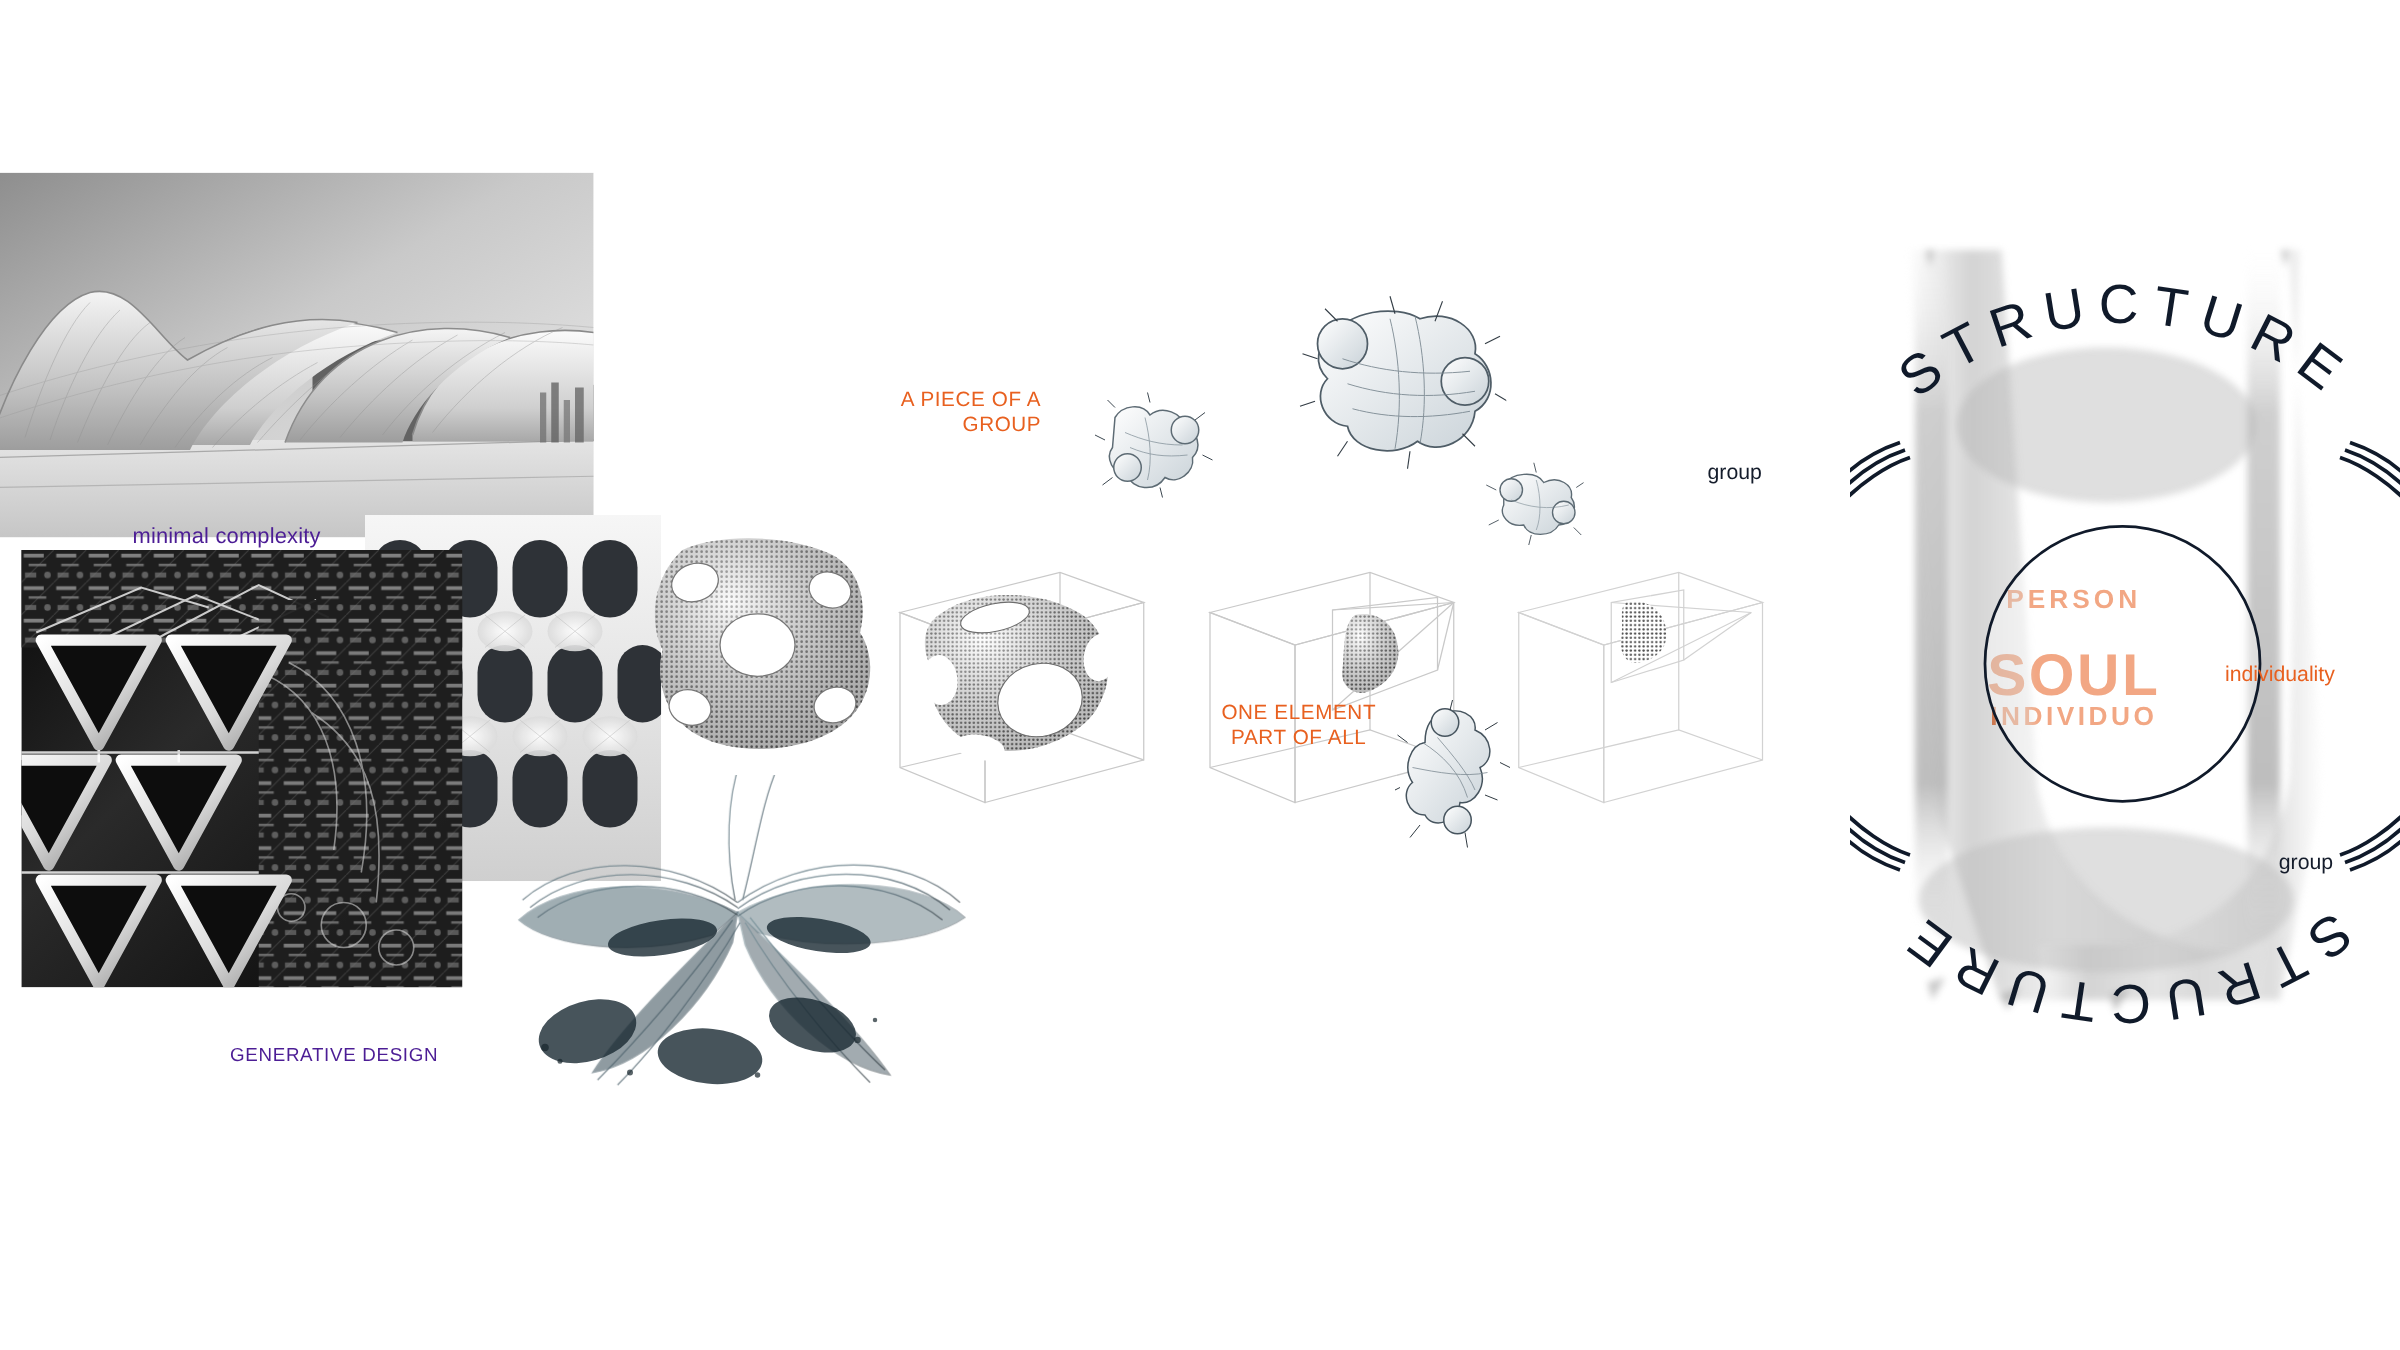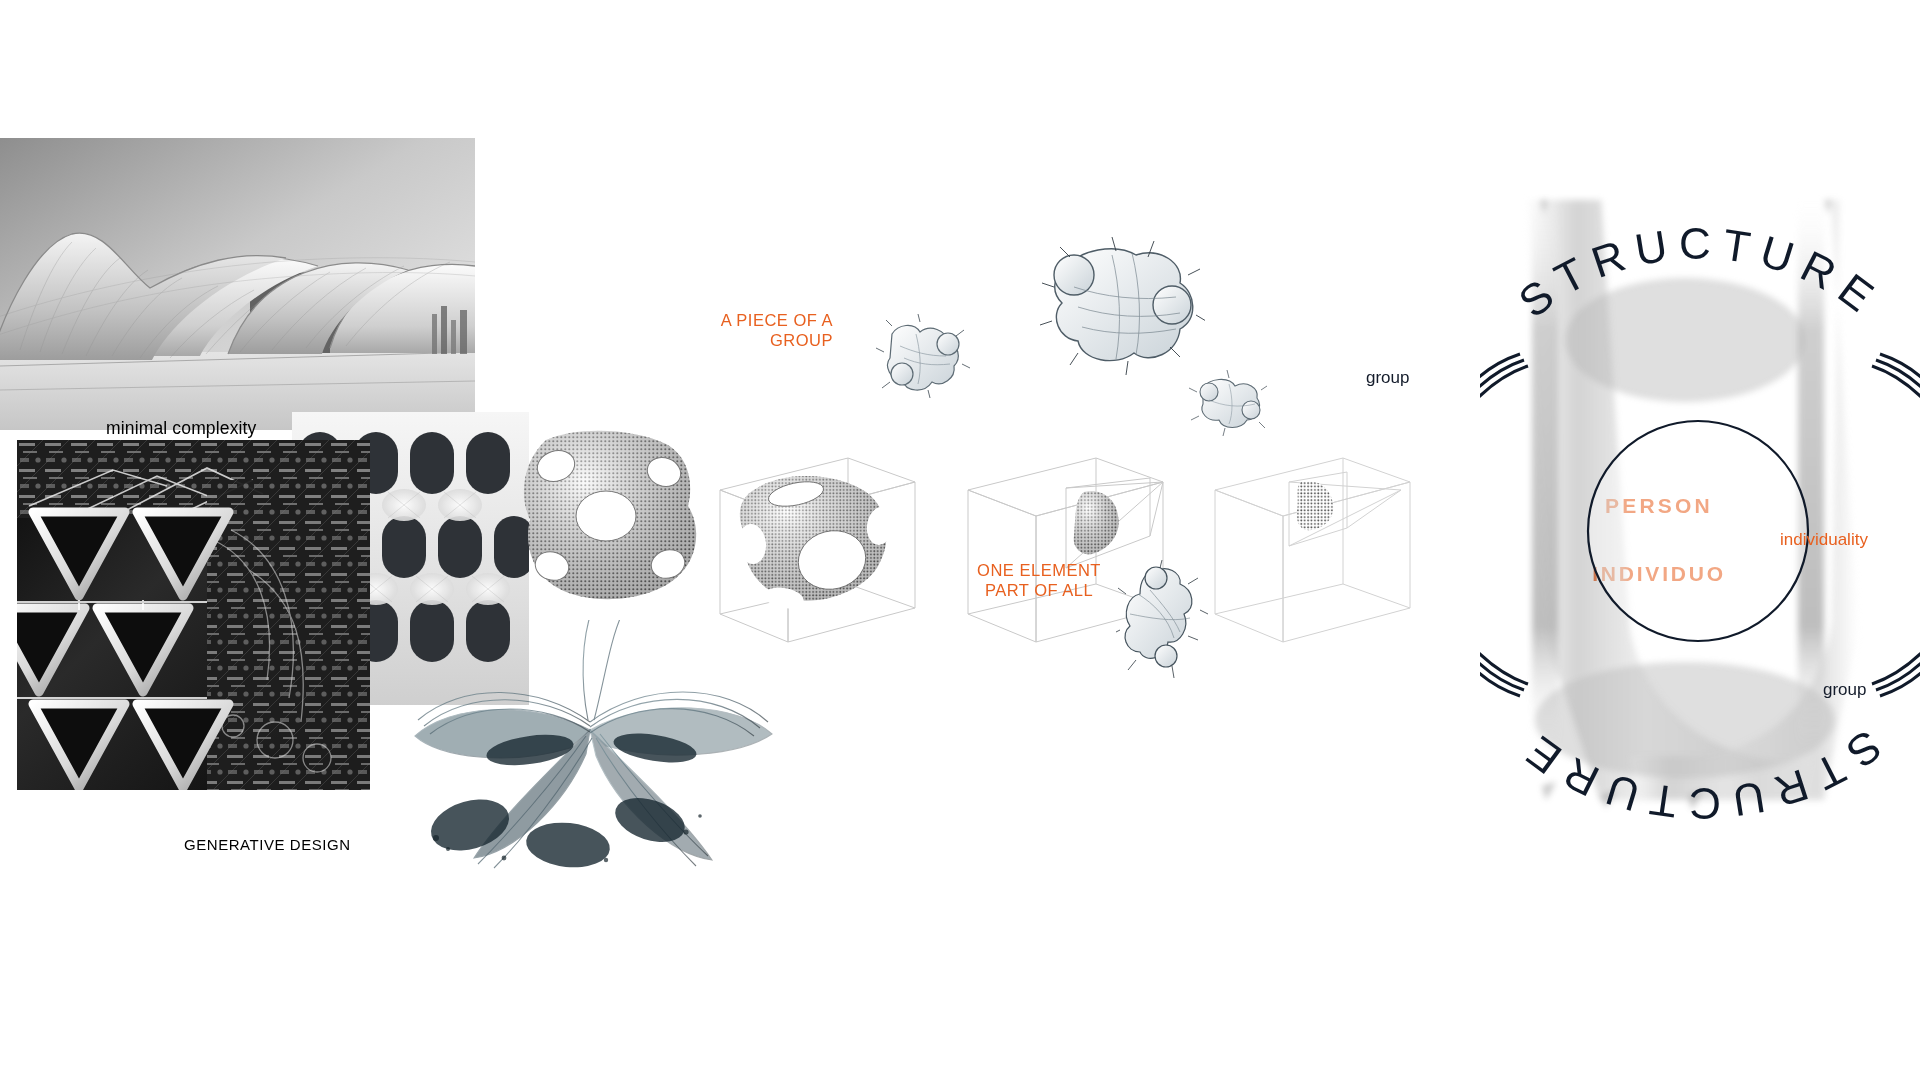--- a/index.html
+++ b/index.html
@@ -18,21 +18,21 @@
 
   
   .photo-tri{position:absolute;left:17px;top:440px;width:353px;height:350px;z-index:5;overflow:hidden;}
   
   .photo-lat{position:absolute;left:292px;top:412px;width:237px;height:293px;z-index:4;overflow:hidden;}
   
   .gyroid-free{position:absolute;left:516px;top:424px;width:188px;height:220px;z-index:4;}
   
   .splatter{position:absolute;left:400px;top:620px;width:380px;height:250px;z-index:6;}
 
-  .cap{position:absolute;color:#000000;z-index:9;white-space:nowrap;text-align:center;}
+  .cap{position:absolute;color:#4c1d95;z-index:9;white-space:nowrap;text-align:center;}
   .cap-min{left:106px;top:418px;font-size:17.5px;letter-spacing:.15px;}
   .cap-gen{left:184px;top:836px;font-size:15px;letter-spacing:.55px;}
 
   
   .ocap{position:absolute;color:#e8601f;text-align:right;line-height:1.22;z-index:9;
         font-size:16.5px;letter-spacing:.5px;}
   .ocap-group{left:713px;top:310px;width:120px;}
   .ocap-elem{left:944px;top:560px;width:190px;text-align:center;}
 
   
@@ -49,21 +49,21 @@
   .cubeC{left:1205px;top:448px;width:215px;height:212px;}
 
   
   .soul{position:absolute;left:1480px;top:200px;width:440px;height:640px;z-index:6;}
   .soul-bg{position:absolute;left:0;top:0;width:440px;height:640px;z-index:1;
            filter:blur(3px);opacity:.55;}
   .soul-svg{position:absolute;left:0;top:0;width:440px;height:640px;z-index:3;}
 
   .soul-text{position:absolute;z-index:5;text-align:center;width:260px;left:1529px;
              color:#e8601f;white-space:nowrap;}
-  .t-person{top:494px;font-size:21px;letter-spacing:3.2px;font-weight:700;}
+  .t-person{top:468px;font-size:21px;letter-spacing:3.2px;font-weight:700;}
   .t-soul{top:515px;font-size:47px;letter-spacing:2px;font-weight:700;line-height:1.05;}
   .t-indiv{top:562px;font-size:21px;letter-spacing:2.8px;font-weight:700;}
 
   .lbl{position:absolute;z-index:9;white-space:nowrap;font-size:17px;}
   .lbl-group-top{left:1366px;top:368px;color:#141c2b;}
   .lbl-group-bot{left:1823px;top:680px;color:#141c2b;}
   .lbl-indiv{left:1780px;top:530px;color:#e8601f;}
 </style>
 </head>
 <body>
@@ -621,19 +621,20 @@
       </text>
       <text font-family="Liberation Sans, sans-serif" font-size="44" font-weight="400" letter-spacing="10" fill="#101a2a">
         <textPath href="#arcBot" startOffset="50%" text-anchor="middle">STRUCTURE</textPath>
       </text>
       <circle cx="218" cy="331" r="110" fill="#ffffff" fill-opacity=".45" stroke="#101a2a" stroke-width="2.2"></circle>
     </svg>
 
   </div>
 
   <div class="soul-text t-person">PERSON</div>
+  <div class="soul-text t-soul">SOUL</div>
   <div class="soul-text t-indiv">INDIVIDUO</div>
 
   <div class="lbl lbl-group-top">group</div>
   <div class="lbl lbl-group-bot">group</div>
   <div class="lbl lbl-indiv">individuality</div>
 
 </div>
 
 </body></html>

